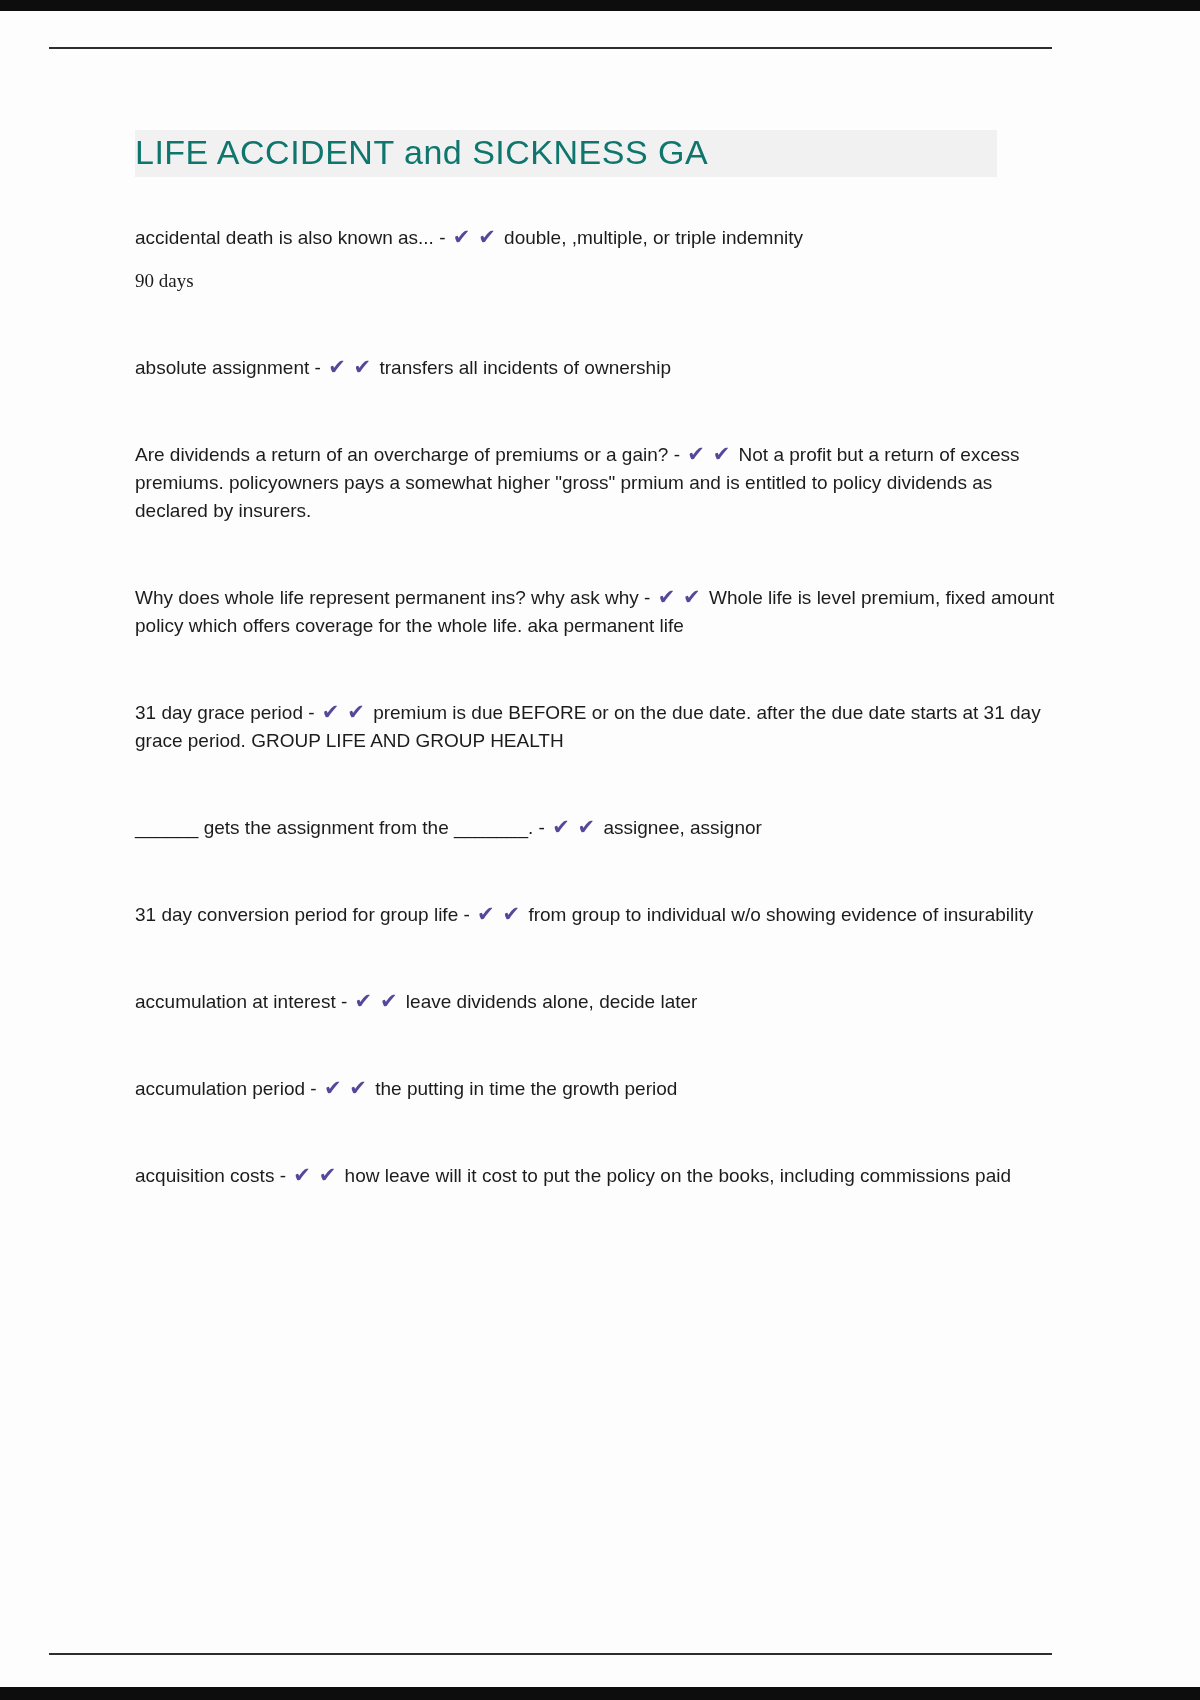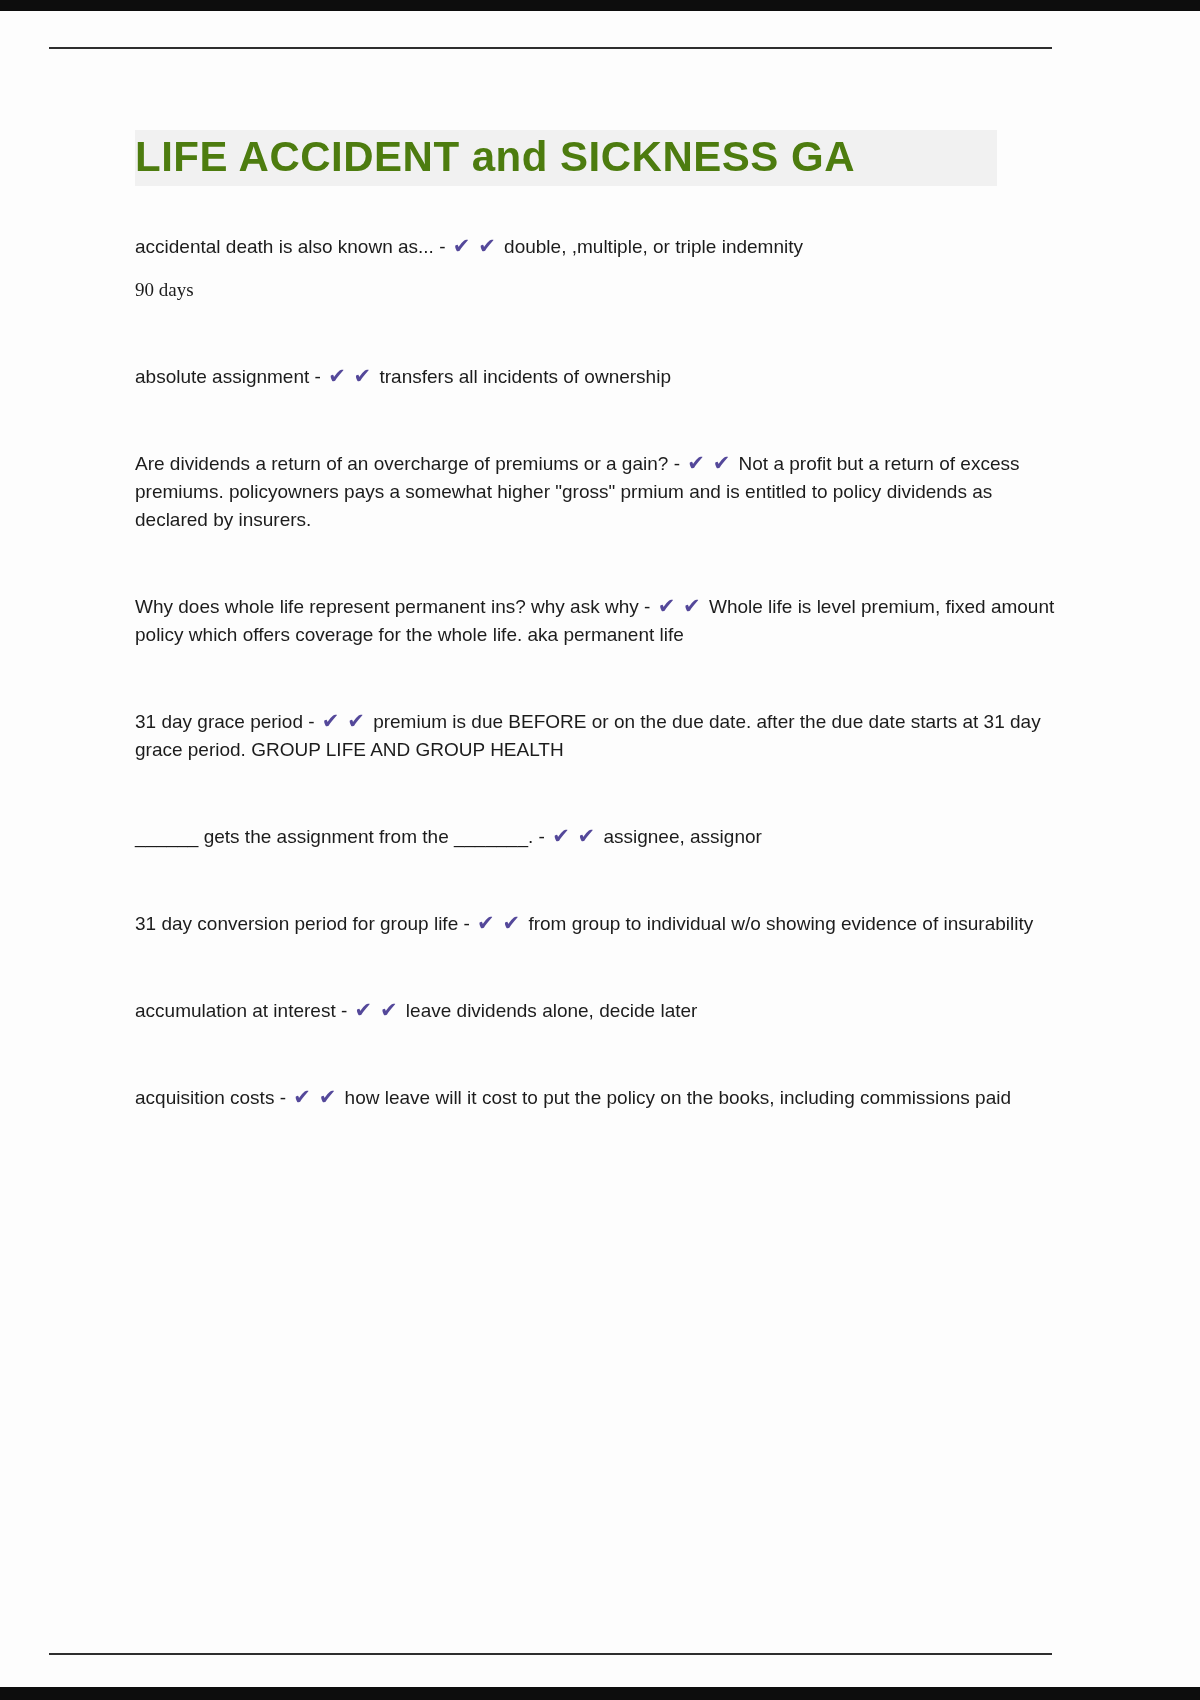--- a/index.html
+++ b/index.html
@@ -33,23 +33,23 @@
     position: absolute;
     top: 130px;
     left: 135px;
     width: 932px;
   }
 
   .doc-title {
     display: block;
     width: 852px;
     background: #f1f1f1;
-    color: #4d7c0f;
-    font-size: 42px;
-    font-weight: bold;
+    color: #0f766e;
+    font-size: 34px;
+    font-weight: normal;
     letter-spacing: 0.5px;
     padding: 4px 10px 6px 0;
     margin: 0 0 26px 0;
     line-height: 1.1;
     white-space: nowrap;
   }
 
   .qa-list { margin: 0; padding: 0; }
 
   .entry {
@@ -92,20 +92,21 @@
 
   <p class="entry"><span class="term">31 day grace period</span><span class="sep"> - </span><span class="checks">✔ ✔</span><span class="answer"> premium is due BEFORE or on the due date. after the due date starts at 31 day grace period. GROUP LIFE AND GROUP HEALTH</span></p>
 
   <p class="entry"><span class="term">______ gets the assignment from the _______.</span><span class="sep"> - </span><span class="checks">✔ ✔</span><span class="answer"> assignee, assignor</span></p>
 
   <p class="entry"><span class="term">31 day conversion period for group life</span><span class="sep"> - </span><span class="checks">✔ ✔</span><span class="answer"> from group to individual w/o showing evidence of insurability</span></p>
 
 
   <p class="entry"><span class="term">accumulation at interest</span><span class="sep"> - </span><span class="checks">✔ ✔</span><span class="answer"> leave dividends alone, decide later</span></p>
 
+  <p class="entry"><span class="term">accumulation period</span><span class="sep"> - </span><span class="checks">✔ ✔</span><span class="answer"> the putting in time the growth period</span></p>
 
   <p class="entry"><span class="term">acquisition costs</span><span class="sep"> - </span><span class="checks">✔ ✔</span><span class="answer"> how leave will it cost to put the policy on the books, including commissions paid</span></p>
 </div>
   </div>
 
   <div class="rule-bottom"></div>
   <div class="edge-bar-bottom"></div>
 </div>
 
 </body></html>

